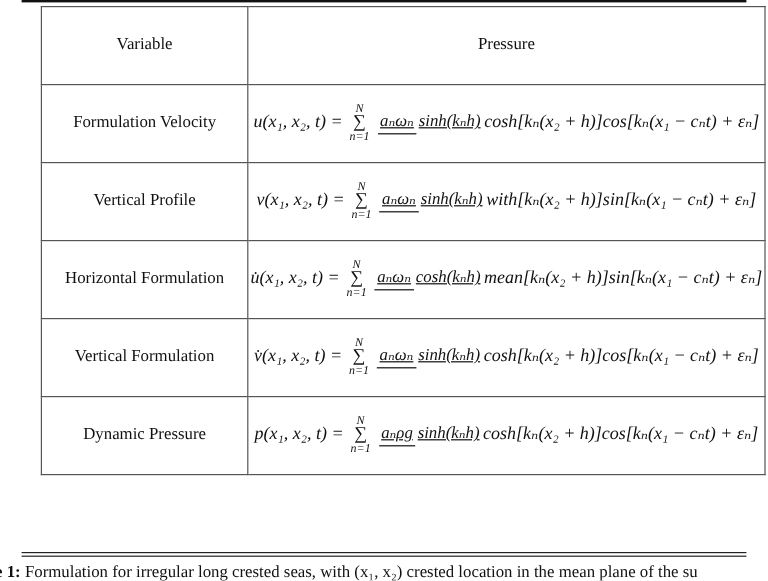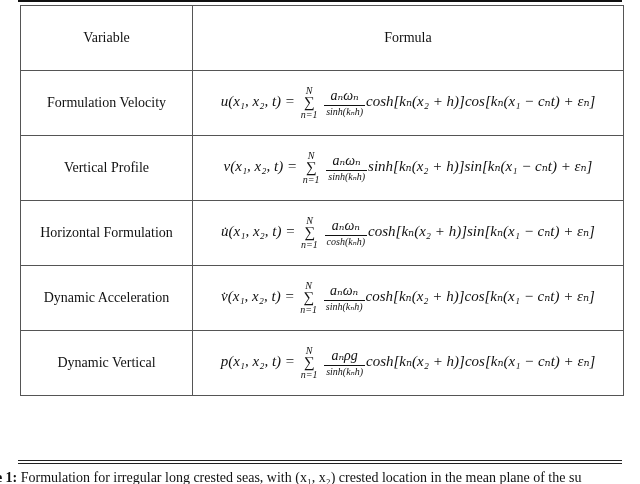--- a/index.html
+++ b/index.html
@@ -1,52 +1,52 @@
 <!DOCTYPE html>
 <html><head>
 <meta charset="utf-8">
 <style>
   html, body { margin:0; padding:0; background:#ffffff; }
   body { width:640px; height:484px; position:relative; overflow:hidden;
          font-family:"DejaVu Serif","Liberation Serif",serif; color:#111; }
   .topline { position:absolute; left:18px; top:0px; width:604px; height:2px; background:#111; }
-  .tbl { position:absolute; left:20px; top:5px; width:604px; border-collapse:collapse; table-layout:fixed; }
+  .tbl { position:absolute; left:34px; top:5px; width:604px; border-collapse:collapse; table-layout:fixed; }
   .tbl td { border:1px solid #555; text-align:center; vertical-align:middle; padding:0; }
   .tbl col.c1 { width:172px; }
   .tbl tr.hdr td { height:64px; font-size:14px; }
   .tbl tr.row td { height:64px; }
   .var { font-size:14px; font-family:"Liberation Serif","DejaVu Serif",serif; }
   .formula { font-family:"Liberation Serif","DejaVu Serif",serif; font-style:italic; font-size:15px; white-space:nowrap; }
   .formula .up { font-style:normal; }
   .sumwrap { display:inline-flex; flex-direction:column; align-items:center; vertical-align:middle; line-height:1; margin:0 2px; }
   .sumwrap .lim { font-size:10px; font-style:italic; }
   .sumwrap .sig { font-style:normal; font-size:15px; line-height:0.9; }
-  .frac { display:inline-flex; flex-direction:column; vertical-align:middle; margin:0 1px; }
+  .frac { display:inline-flex; flex-direction:row; vertical-align:middle; margin:0 1px;text-decoration:underline; }
   .frac .num { border-bottom:1px solid #111; padding:0 2px; font-size:14px; line-height:1.2; }
-  .frac .den { padding:0 2px; font-size:10px; line-height:1.2; }
+  .frac .den { padding:0 2px; font-size:14px; line-height:1.2; }
   .bot1 { position:absolute; left:18px; top:460px; width:604px; height:1px; background:#222; }
   .bot2 { position:absolute; left:18px; top:463px; width:604px; height:1px; background:#222; }
   .caption { position:absolute; left:-8px; top:470px; width:700px; font-family:"Liberation Serif","DejaVu Serif",serif;
              font-size:14px; white-space:nowrap; color:#111; }
   .caption b { font-weight:bold; }
 </style>
 </head>
 <body>
 
 <div class="topline"></div>
 
 <table class="tbl">
   <colgroup>
       <col class="c1">
       <col>
     </colgroup>
   <tbody>
       <tr class="hdr">
     <td class="var">Variable</td>
-    <td class="var">Formula</td>
+    <td class="var">Pressure</td>
   </tr>
 
 
   <tr class="row">
     <td class="var">Formulation Velocity</td>
     <td class="formula">
       <span>u(x₁, x₂, t) = </span>
       <span class="sumwrap">
         <span class="lim">N</span>
         <span class="sig">∑</span>
@@ -64,58 +64,58 @@
     <td class="formula">
       <span>v(x₁, x₂, t) = </span>
       <span class="sumwrap">
         <span class="lim">N</span>
         <span class="sig">∑</span>
         <span class="lim">n=1</span>
       </span>
       <span class="frac">
         <span class="num">aₙωₙ</span>
         <span class="den">sinh(kₙh)</span>
-      </span><span>sinh[kₙ(x₂ + h)]sin[kₙ(x₁ − cₙt) + εₙ]</span>
+      </span><span>with[kₙ(x₂ + h)]sin[kₙ(x₁ − cₙt) + εₙ]</span>
     </td>
   </tr>
 
   <tr class="row">
     <td class="var">Horizontal Formulation</td>
     <td class="formula">
       <span>u̇(x₁, x₂, t) = </span>
       <span class="sumwrap">
         <span class="lim">N</span>
         <span class="sig">∑</span>
         <span class="lim">n=1</span>
       </span>
       <span class="frac">
         <span class="num">aₙωₙ</span>
         <span class="den">cosh(kₙh)</span>
-      </span><span>cosh[kₙ(x₂ + h)]sin[kₙ(x₁ − cₙt) + εₙ]</span>
+      </span><span>mean[kₙ(x₂ + h)]sin[kₙ(x₁ − cₙt) + εₙ]</span>
     </td>
   </tr>
 
   <tr class="row">
-    <td class="var">Dynamic Acceleration</td>
+    <td class="var">Vertical Formulation</td>
     <td class="formula">
       <span>v̇(x₁, x₂, t) = </span>
       <span class="sumwrap">
         <span class="lim">N</span>
         <span class="sig">∑</span>
         <span class="lim">n=1</span>
       </span>
       <span class="frac">
         <span class="num">aₙωₙ</span>
         <span class="den">sinh(kₙh)</span>
       </span><span>cosh[kₙ(x₂ + h)]cos[kₙ(x₁ − cₙt) + εₙ]</span>
     </td>
   </tr>
 
   <tr class="row">
-    <td class="var">Dynamic Vertical</td>
+    <td class="var">Dynamic Pressure</td>
     <td class="formula">
       <span>p(x₁, x₂, t) = </span>
       <span class="sumwrap">
         <span class="lim">N</span>
         <span class="sig">∑</span>
         <span class="lim">n=1</span>
       </span>
       <span class="frac">
         <span class="num">aₙρg</span>
         <span class="den">sinh(kₙh)</span>

